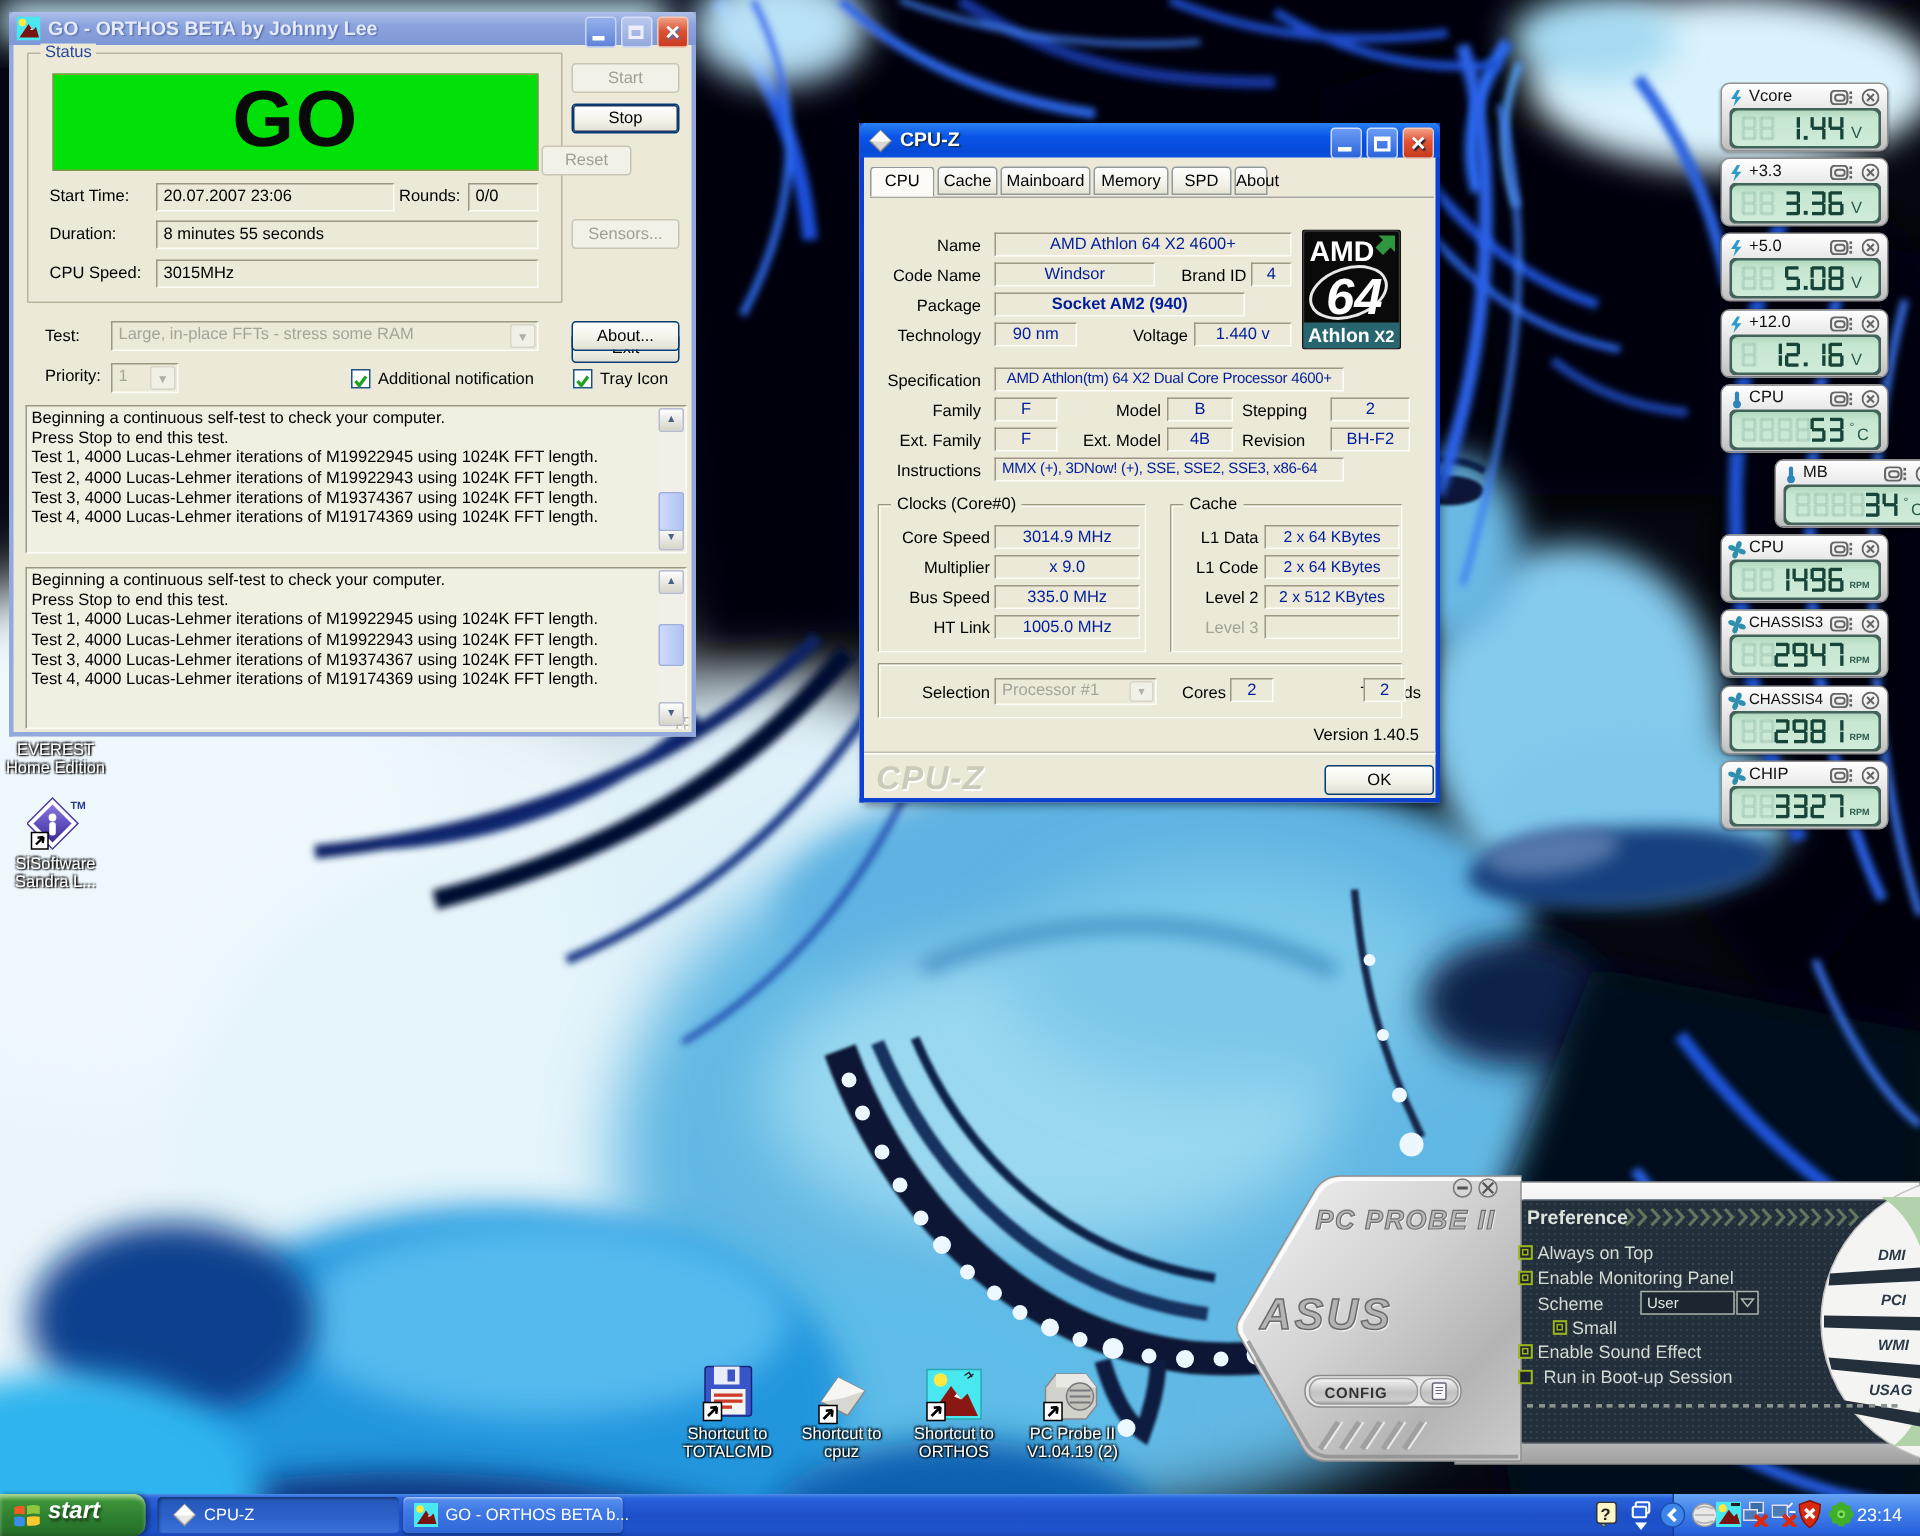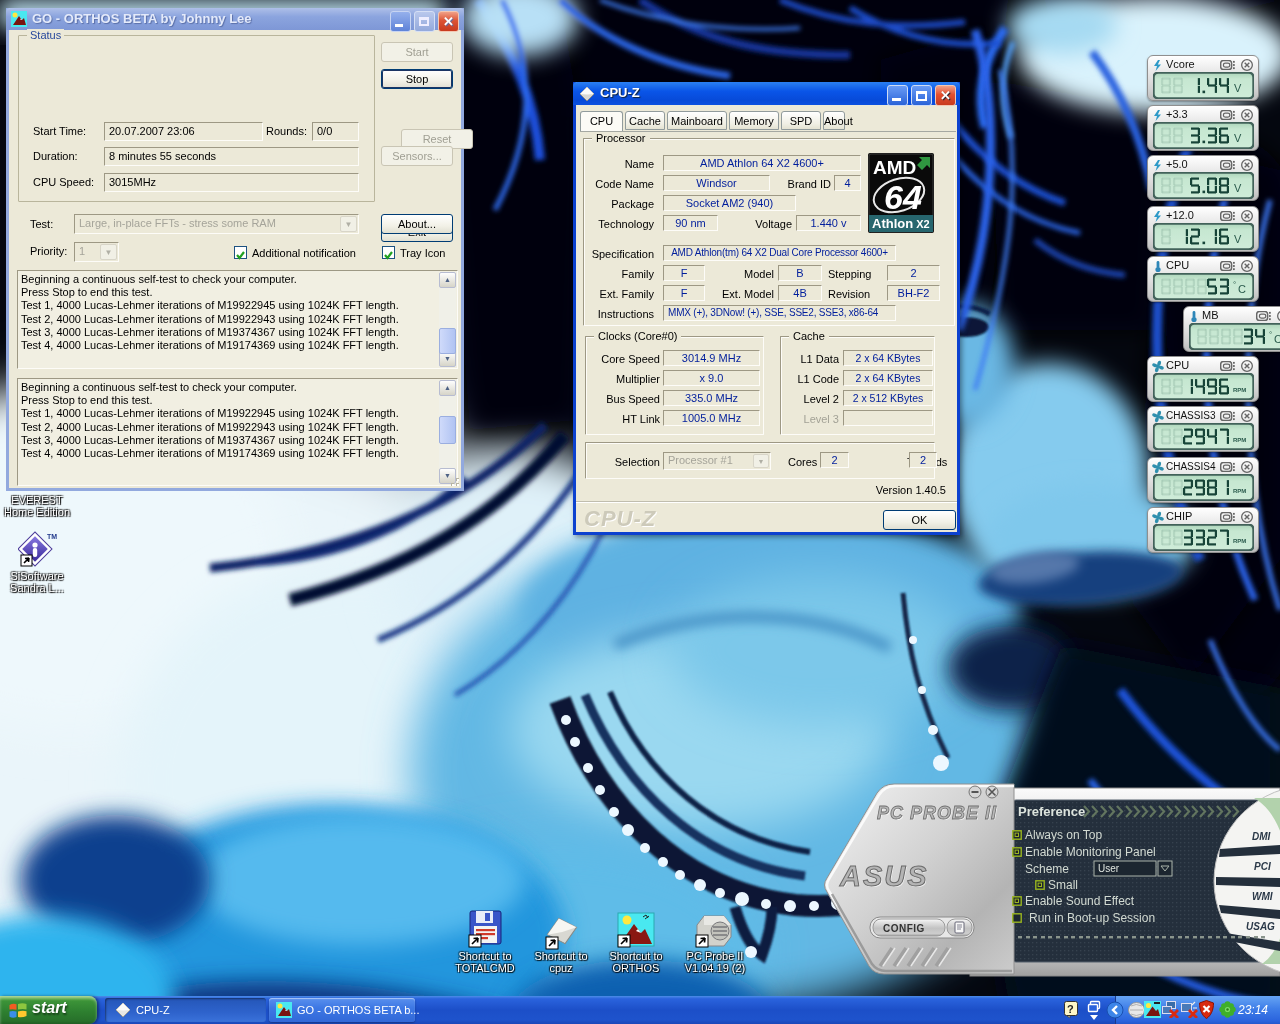--- a/index.html
+++ b/index.html
@@ -205,31 +205,34 @@
         <div style="position:absolute;left:4px;bottom:4px;width:8px;height:3px;background:#fff"></div>
       </div>
     <div class="tbtn" style="right:29px;background:linear-gradient(#b9c8ec,#93a9dc);border-color:#d5dff5;">
         <div style="position:absolute;left:4px;top:5px;width:10px;height:9px;border:2px solid #eef;border-top-width:3px"></div>
       </div>
     <div class="tbtn" style="right:5px;background:linear-gradient(#f0a086,#dd5435 45%,#c83a1e);border-color:#f3c7b2;color:#fff;font-weight:bold;text-align:center;"><span style="position:relative;top:2px;font-size:13px;">✕</span></div>
   </div>
   <div class="grp" style="left:9px;top:27px;width:357px;height:167px;">
       <span style="color:#27489c;">Status</span>
     </div>
+  <div class="abs" style="left:26px;top:41px;width:324px;height:65px;background:#00e109;border:1px solid #7d9847;">
+    <div style="text-align:center;font-size:53px;font-weight:bold;line-height:60px;color:#0a0a0a;letter-spacing:1px;">GO</div>
+  </div>
   <div class="lbl" style="left:24px;top:117px;">Start Time:</div>
   <div class="field" style="left:95px;top:114px;width:159px;height:19px;">20.07.2007 23:06</div>
   <div class="lbl" style="left:257px;top:117px;">Rounds:</div>
   <div class="field" style="left:303px;top:114px;width:47px;height:19px;">0/0</div>
   <div class="lbl" style="left:24px;top:142px;">Duration:</div>
   <div class="field" style="left:95px;top:139px;width:255px;height:19px;">8 minutes 55 seconds</div>
   <div class="lbl" style="left:24px;top:168px;">CPU Speed:</div>
   <div class="field" style="left:95px;top:165px;width:255px;height:19px;">3015MHz</div>
   <div class="xpbtn dis" style="left:372px;top:34px;width:72px;height:20px;line-height:18px;">Start</div>
   <div class="xpbtn" style="left:372px;top:61px;width:72px;height:20px;line-height:18px;box-shadow:0 0 0 1px #1c3564 inset;">Stop</div>
-  <div class="xpbtn dis" style="left:392px;top:89px;width:72px;height:20px;line-height:18px;margin-top:32px;">Reset</div>
+  <div class="xpbtn dis" style="left:352px;top:89px;width:60px;height:20px;line-height:18px;">Reset</div>
   <div class="xpbtn dis" style="left:372px;top:138px;width:72px;height:20px;line-height:18px;">Sensors...</div>
   <div class="xpbtn" style="left:372px;top:173px;width:72px;height:20px;line-height:18px;margin-top:41px;">Exit</div>
   <div class="xpbtn" style="left:372px;top:206px;width:72px;height:20px;line-height:18px;">About...</div>
   <div class="lbl" style="left:21px;top:210px;">Test:</div>
   <div class="field" style="left:65px;top:206px;width:285px;height:20px;color:#a5a49a;">Large, in-place FFTs - stress some RAM
     <div style="position:absolute;right:1px;top:1px;width:17px;height:16px;background:#f1f0e6;border:1px solid #d8d5c8;border-radius:2px;color:#b0afa5;font-size:8px;text-align:center;line-height:15px;">▼</div>
   </div>
   <div class="lbl" style="left:21px;top:237px;">Priority:</div>
   <div class="field" style="left:65px;top:234px;width:45px;height:20px;color:#a5a49a;">1
     <div style="position:absolute;right:1px;top:1px;width:17px;height:16px;background:#f1f0e6;border:1px solid #d8d5c8;border-radius:2px;color:#b0afa5;font-size:8px;text-align:center;line-height:15px;">▼</div>
@@ -305,31 +308,28 @@
   <div class="abs" style="left:4px;top:29px;width:376px;height:20px;">
     <div class="tab" style="left:0;width:43px;height:20px;background:#fcfbf6;z-index:3;border-bottom:none;">CPU</div>
     <div class="tab" style="left:45px;width:40px;">Cache</div>
     <div class="tab" style="left:87px;width:60px;">Mainboard</div>
     <div class="tab" style="left:149px;width:50px;">Memory</div>
     <div class="tab" style="left:201px;width:40px;">SPD</div>
     <div class="tab" style="left:243px;width:22px;">About</div>
   </div>
   <div class="abs" style="left:4px;top:48.5px;width:376px;height:1px;background:#a5a8a2;"></div>
 
-  <div class="grpz" style="left:7px;top:56px;width:372px;height:188px;">
-      <span>Processor</span>
-    </div>
   <div class="zl" style="left:10px;top:76px;width:68px;">Name</div>
   <div class="zf" style="left:87px;top:73px;width:198px;">AMD Athlon 64 X2 4600+</div>
   <div class="zl" style="left:10px;top:96px;width:68px;">Code Name</div>
   <div class="zf" style="left:87px;top:93px;width:107px;">Windsor</div>
   <div class="zl" style="left:195px;top:96px;width:60px;">Brand ID</div>
   <div class="zf" style="left:258px;top:93px;width:27px;">4</div>
   <div class="zl" style="left:10px;top:116px;width:68px;">Package</div>
-  <div class="zf" style="left:87px;top:113px;width:133px;">Socket AM2 (940)</div>
+  <div class="zf" style="left:87px;top:113px;width:167px;font-weight:bold;">Socket AM2 (940)</div>
   <div class="zl" style="left:10px;top:136px;width:68px;">Technology</div>
   <div class="zf" style="left:87px;top:133px;width:55px;">90 nm</div>
   <div class="zl" style="left:160px;top:136px;width:56px;">Voltage</div>
   <div class="zf" style="left:220px;top:133px;width:65px;">1.440 v</div>
 
   <svg class="abs" style="left:292px;top:71px;" width="66" height="80" viewBox="0 0 66 80">
     <rect x="0" y="0" width="66" height="80" rx="2" fill="#0a0a0a"></rect>
     <rect x="1" y="1" width="64" height="78" rx="2" fill="none" stroke="#3a3a3a"></rect>
     <text x="5" y="21" font-family="Liberation Sans" font-size="19" font-weight="bold" fill="#fff">AMD</text>
     <path d="M51,4 h11 v11 l-3,-3 l-5,5 l-5,-5 l5,-5 Z" fill="#2f9640"></path>
@@ -1240,15 +1240,15 @@
           <ellipse cx="3.5" cy="8.5" rx="3.2" ry="3"></ellipse>
           <ellipse cx="13.5" cy="8.5" rx="3.2" ry="3"></ellipse>
           <ellipse cx="4.9" cy="4.9" rx="2.8" ry="2.6"></ellipse>
           <ellipse cx="12.1" cy="4.9" rx="2.8" ry="2.6"></ellipse>
           <ellipse cx="4.9" cy="12.1" rx="2.8" ry="2.6"></ellipse>
           <ellipse cx="12.1" cy="12.1" rx="2.8" ry="2.6"></ellipse>
         </g>
         <circle cx="8.5" cy="8.5" r="2.6" fill="#7ddf60"></circle>
         <circle cx="8.5" cy="8.5" r="1.2" fill="#2a7f1a"></circle>
       </svg>
-    <span style="position:absolute;right:12px;top:7px;color:#fff;font-size:12px;font-style:italic;">23:14</span>
+    <span style="position:absolute;right:12px;top:7px;color:#fff;font-size:12px;">23:14</span>
   </div>
 </div>
 
 </body></html>

